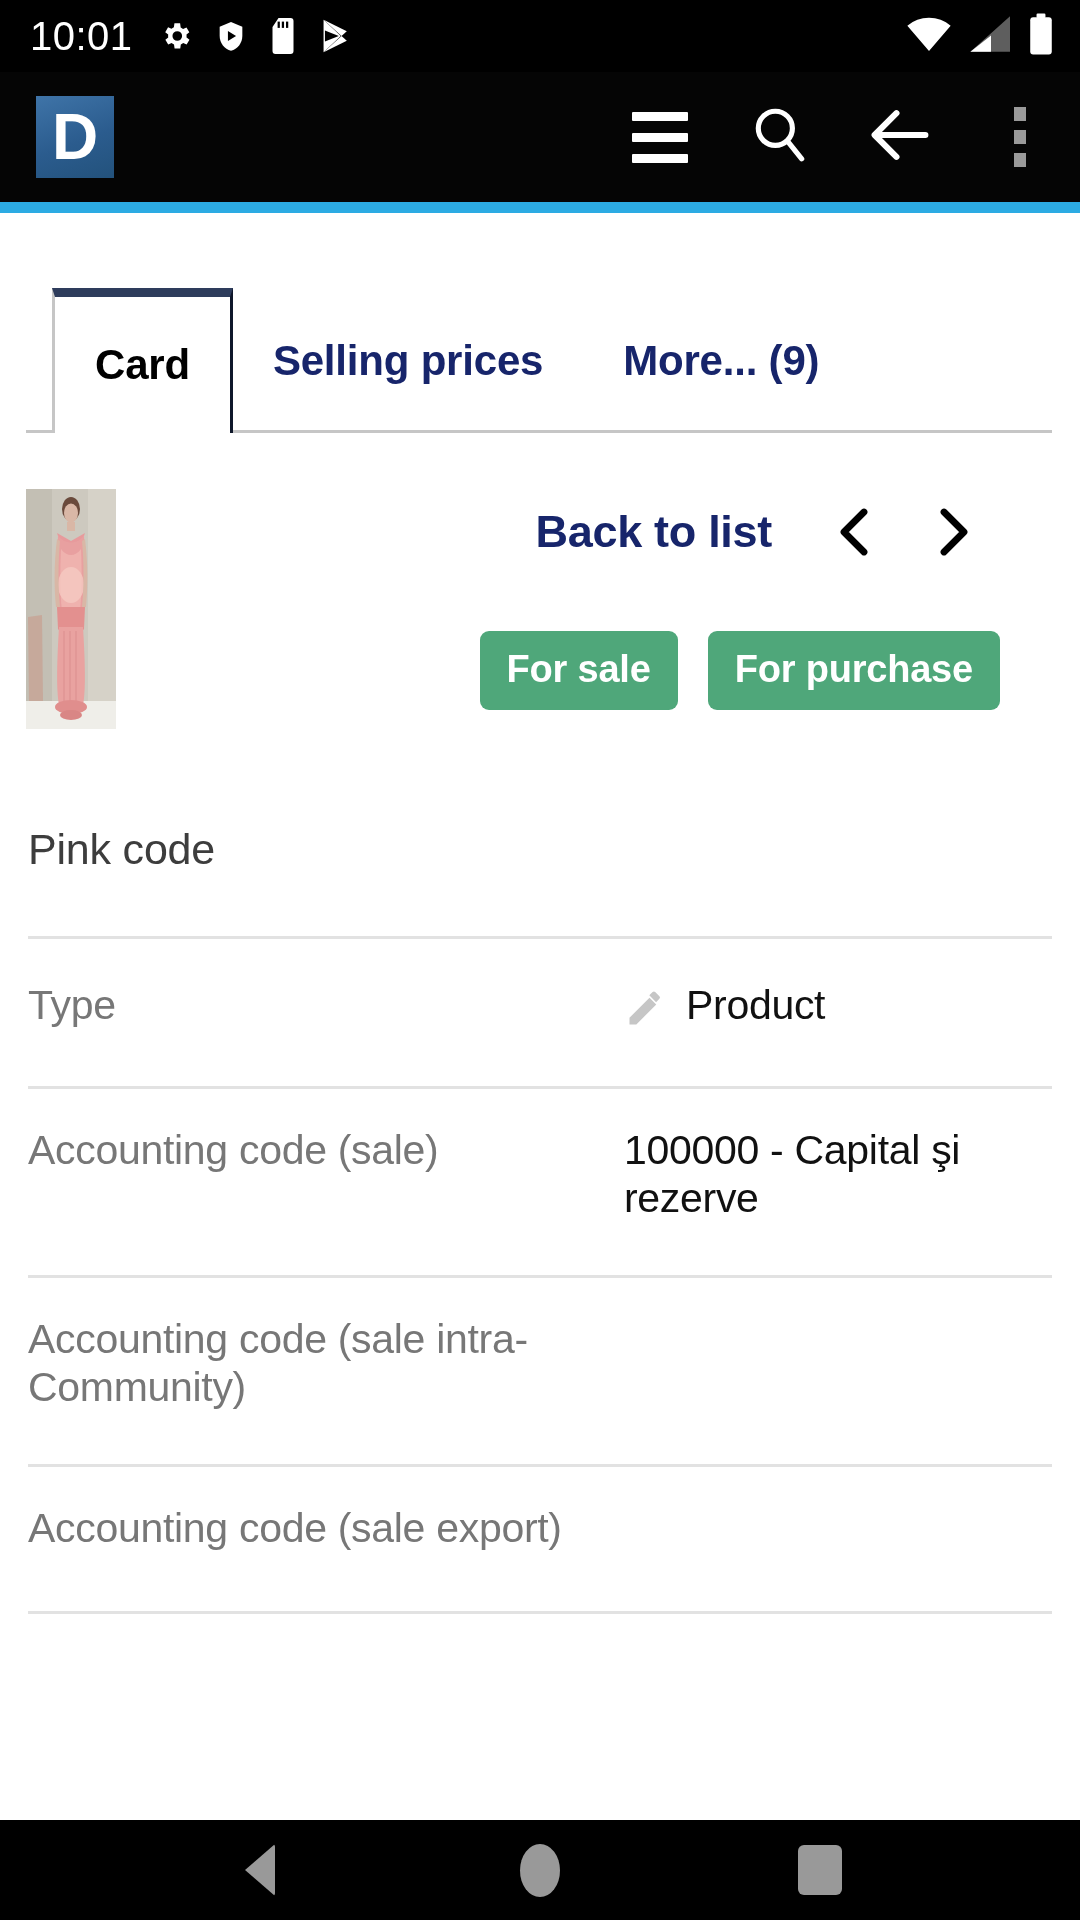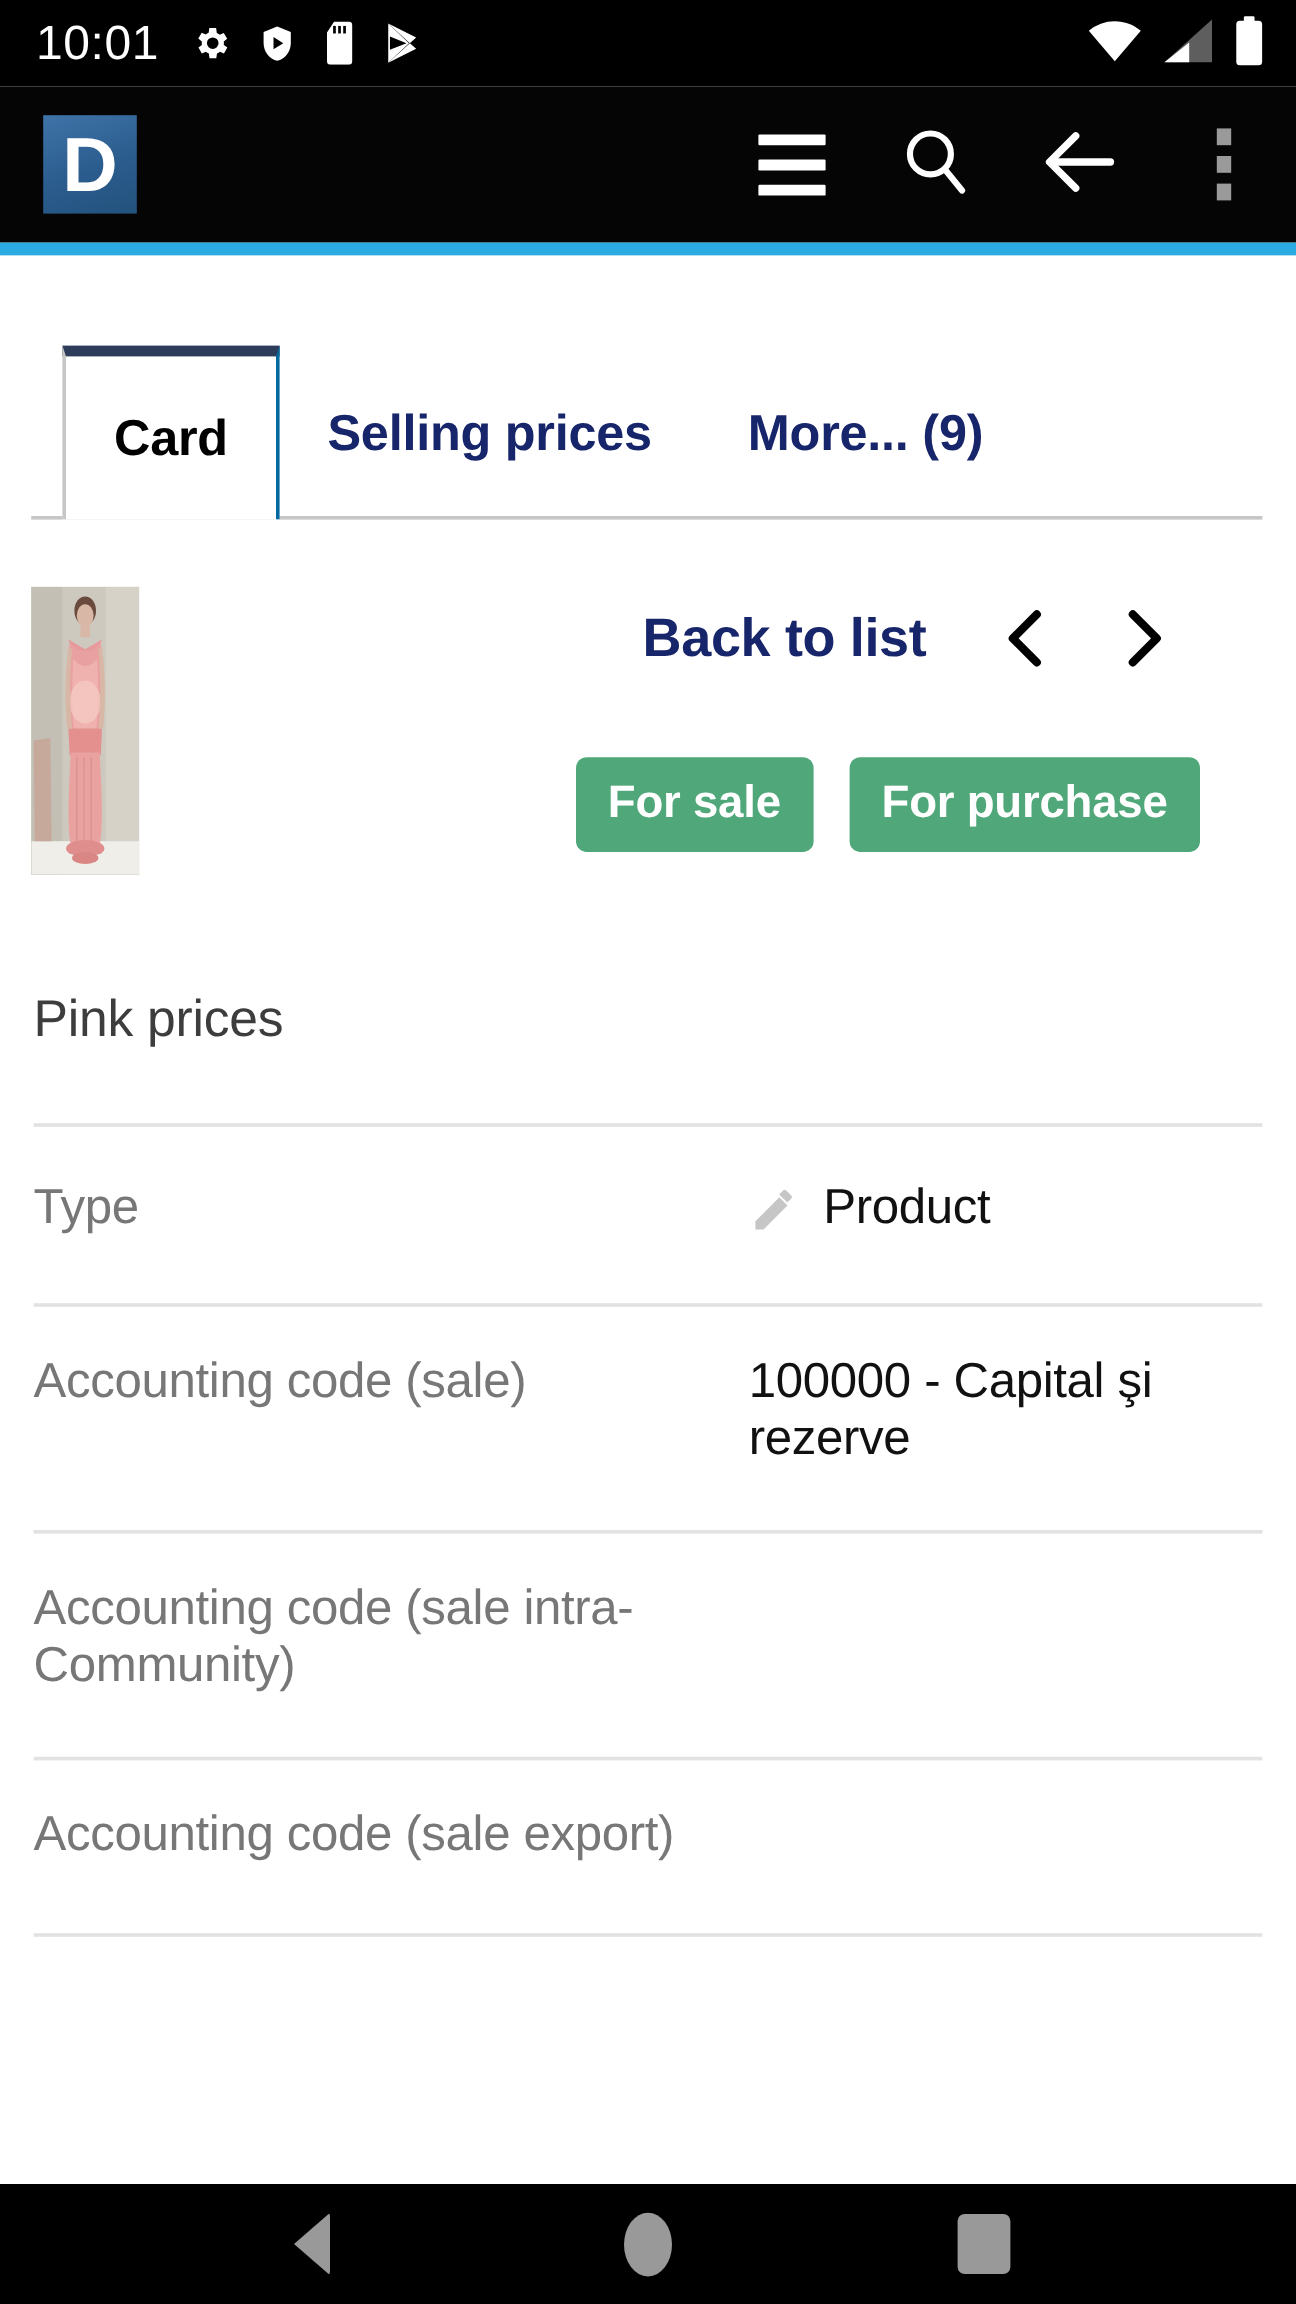--- a/index.html
+++ b/index.html
@@ -91,21 +91,21 @@
     color:#17256b;
     cursor:pointer;
     white-space:nowrap;
     position:relative;
     letter-spacing:-0.2px;
   }
   .tab.active{
     color:#000000;
     background:#ffffff;
     border-left:3px solid #c6c6c6;
-    border-right:3px solid #0369a1;
+    border-right:3px solid #0f172a;
     border-top:9px solid #2e3c5c;
     z-index:2;
   }
   .tab.active::after{
     content:""; position:absolute; left:-3px; right:-3px; bottom:-3px;
     height:3px; background:#ffffff;
   }
 
   
   #product-head{
@@ -398,21 +398,21 @@
         </div>
       </div>
 
       <div id="status-badges">
         <div class="badge">For sale</div>
         <div class="badge">For purchase</div>
       </div>
     </div>
 
     <div id="title-block">
-      <div id="product-label">Pink prices</div>
+      <div id="product-label">Pink code</div>
     </div>
 
     <div id="detail-table">
 
       <div class="detail-row row-type">
         <div class="detail-label">Type</div>
         <div class="detail-value">
           <span class="pencil-icon">
             <svg width="44" height="44" viewBox="0 0 24 24" fill="#c6c6c6">
               <path d="M3 17.3V21h3.7L17.6 10.1l-3.7-3.7L3 17.3z"></path>

